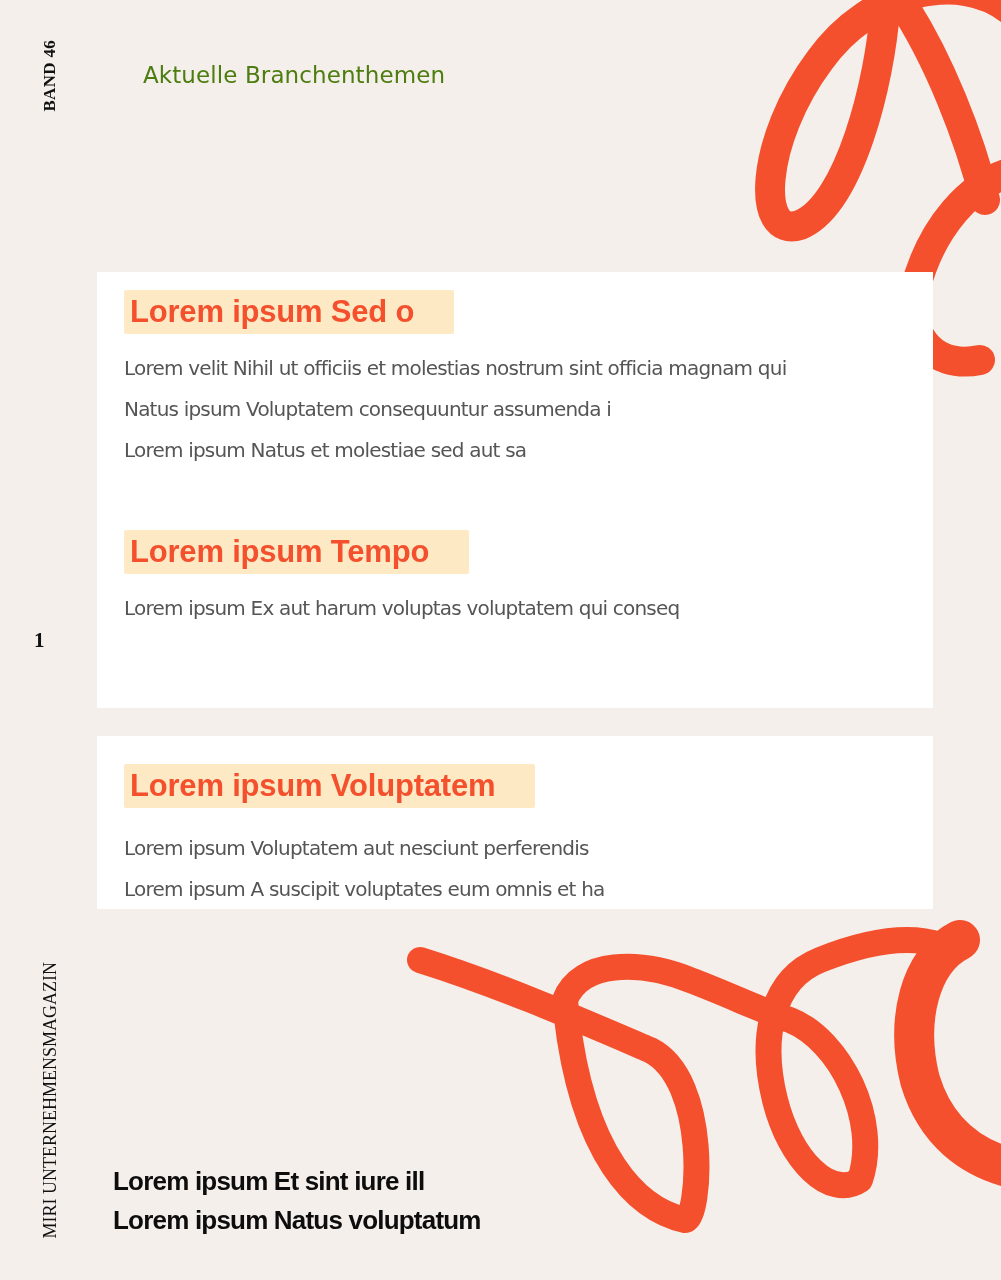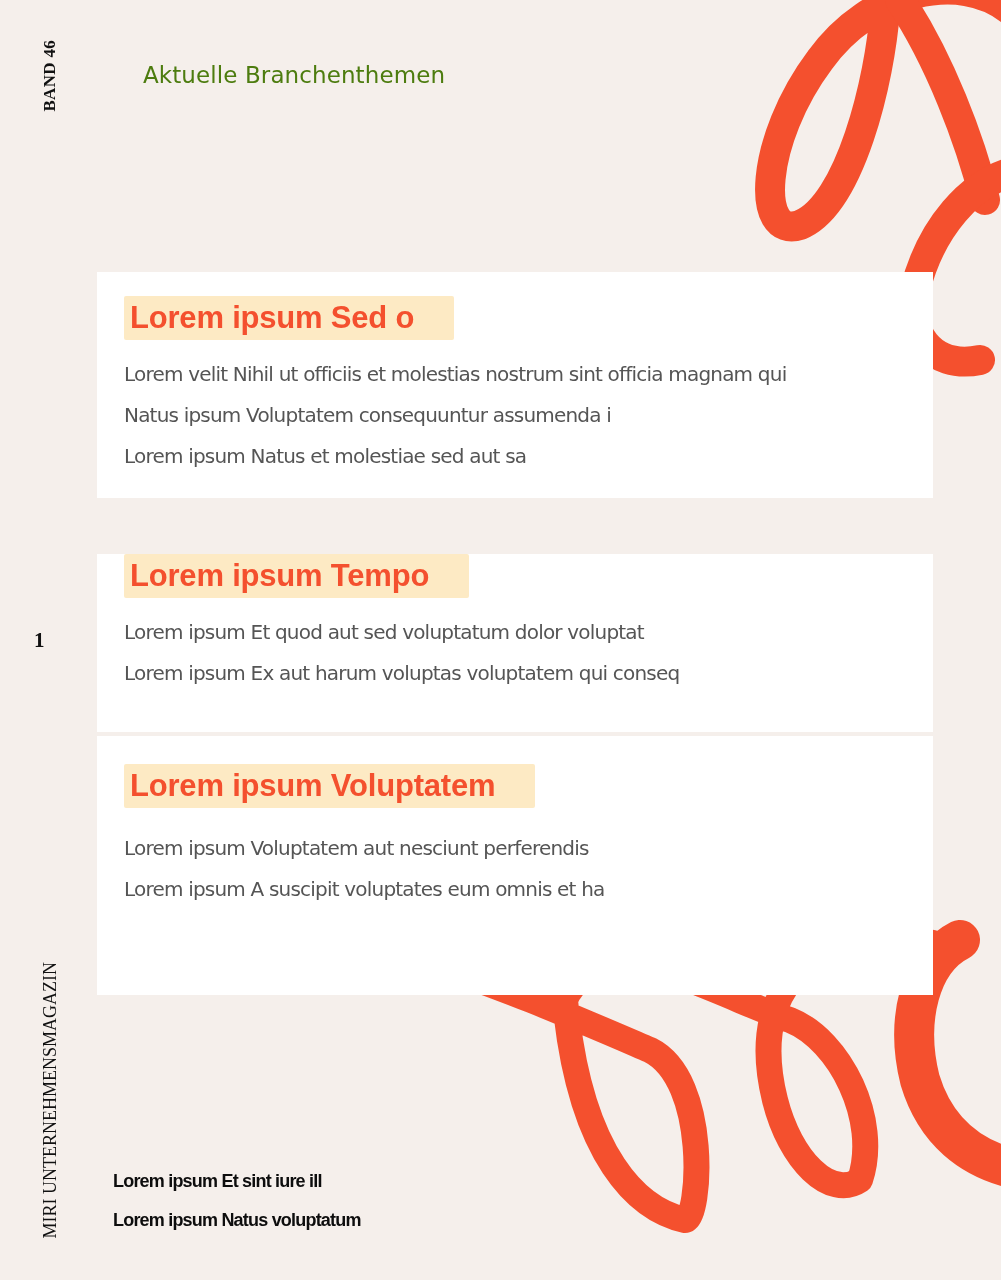--- a/index.html
+++ b/index.html
@@ -33,29 +33,29 @@
   }
   .card-heading {
     display: inline-block; background: #fdeac4; color: #f4502e;
     font-weight: bold; font-size: 31px; line-height: 1;
     padding: 6px 40px 7px 6px; border-radius: 2px; letter-spacing: -0.2px;
   }
   .card-line {
     font-family: "DejaVu Sans", sans-serif; font-size: 20px; color: #555;
     margin: 0; line-height: 41px; letter-spacing: -0.8px;
   }
-  .c1 { top: 272px; height: 226px; padding-top: 24px; }
-  .c2 { top: 554px; height: 178px; }
-  .c3 { top: 736px; height: 259px; padding-top: 28px; }
+  .c1 { top: 272px; height: 263px; padding-top: 18px; }
+  .c2 { top: 530px; height: 178px; }
+  .c3 { top: 736px; height: 173px; padding-top: 28px; }
   .c1 .lines { margin-top: 14px; }
   .c2 .lines { margin-top: 14px; }
   .c3 .lines { margin-top: 20px; }
   .footer {
     position: absolute; left: 113px; top: 1162px; color: #0d0d0d;
-    font-weight: bold; font-size: 18px; letter-spacing: -0.8px; line-height: 39px;
+    font-weight: bold; font-size: 26px; letter-spacing: -0.8px; line-height: 39px;
   }
 </style>
 </head>
 <body>
 
 <svg class="swirl" style="left:700px; top:0;" width="301" height="380" viewBox="0 0 301 380">
   <path d="M 310 10 C 260 -30, 170 -10, 120 60 C 60 140, 55 240, 100 225 C 150 205, 180 80, 185 10" fill="none" stroke="#f4502e" stroke-width="30" stroke-linecap="round"></path>
   <path d="M 200 0 C 240 60, 270 140, 285 200" fill="none" stroke="#f4502e" stroke-width="30" stroke-linecap="round"></path>
   <path d="M 320 170 C 270 180, 230 230, 215 290 C 205 330, 230 370, 280 360" fill="none" stroke="#f4502e" stroke-width="30" stroke-linecap="round"></path>
 </svg>
@@ -78,21 +78,20 @@
   <div class="lines">
     <p class="card-line">Lorem velit Nihil ut officiis et molestias nostrum sint officia magnam qui</p>
     <p class="card-line">Natus ipsum Voluptatem consequuntur assumenda i</p>
     <p class="card-line">Lorem ipsum Natus et molestiae sed aut sa</p>
   </div>
 </div>
 
 <div class="card c2">
   <div class="card-heading">Lorem ipsum Tempo</div>
   <div class="lines">
-    <p class="card-line">Lorem ipsum Et quod aut sed voluptatum dolor voluptat</p>
     <p class="card-line">Lorem ipsum Ex aut harum voluptas voluptatem qui conseq</p>
   </div>
 </div>
 
 <div class="card c3">
   <div class="card-heading">Lorem ipsum Voluptatem</div>
   <div class="lines">
     <p class="card-line">Lorem ipsum Voluptatem aut nesciunt perferendis</p>
     <p class="card-line">Lorem ipsum A suscipit voluptates eum omnis et ha</p>
   </div>

